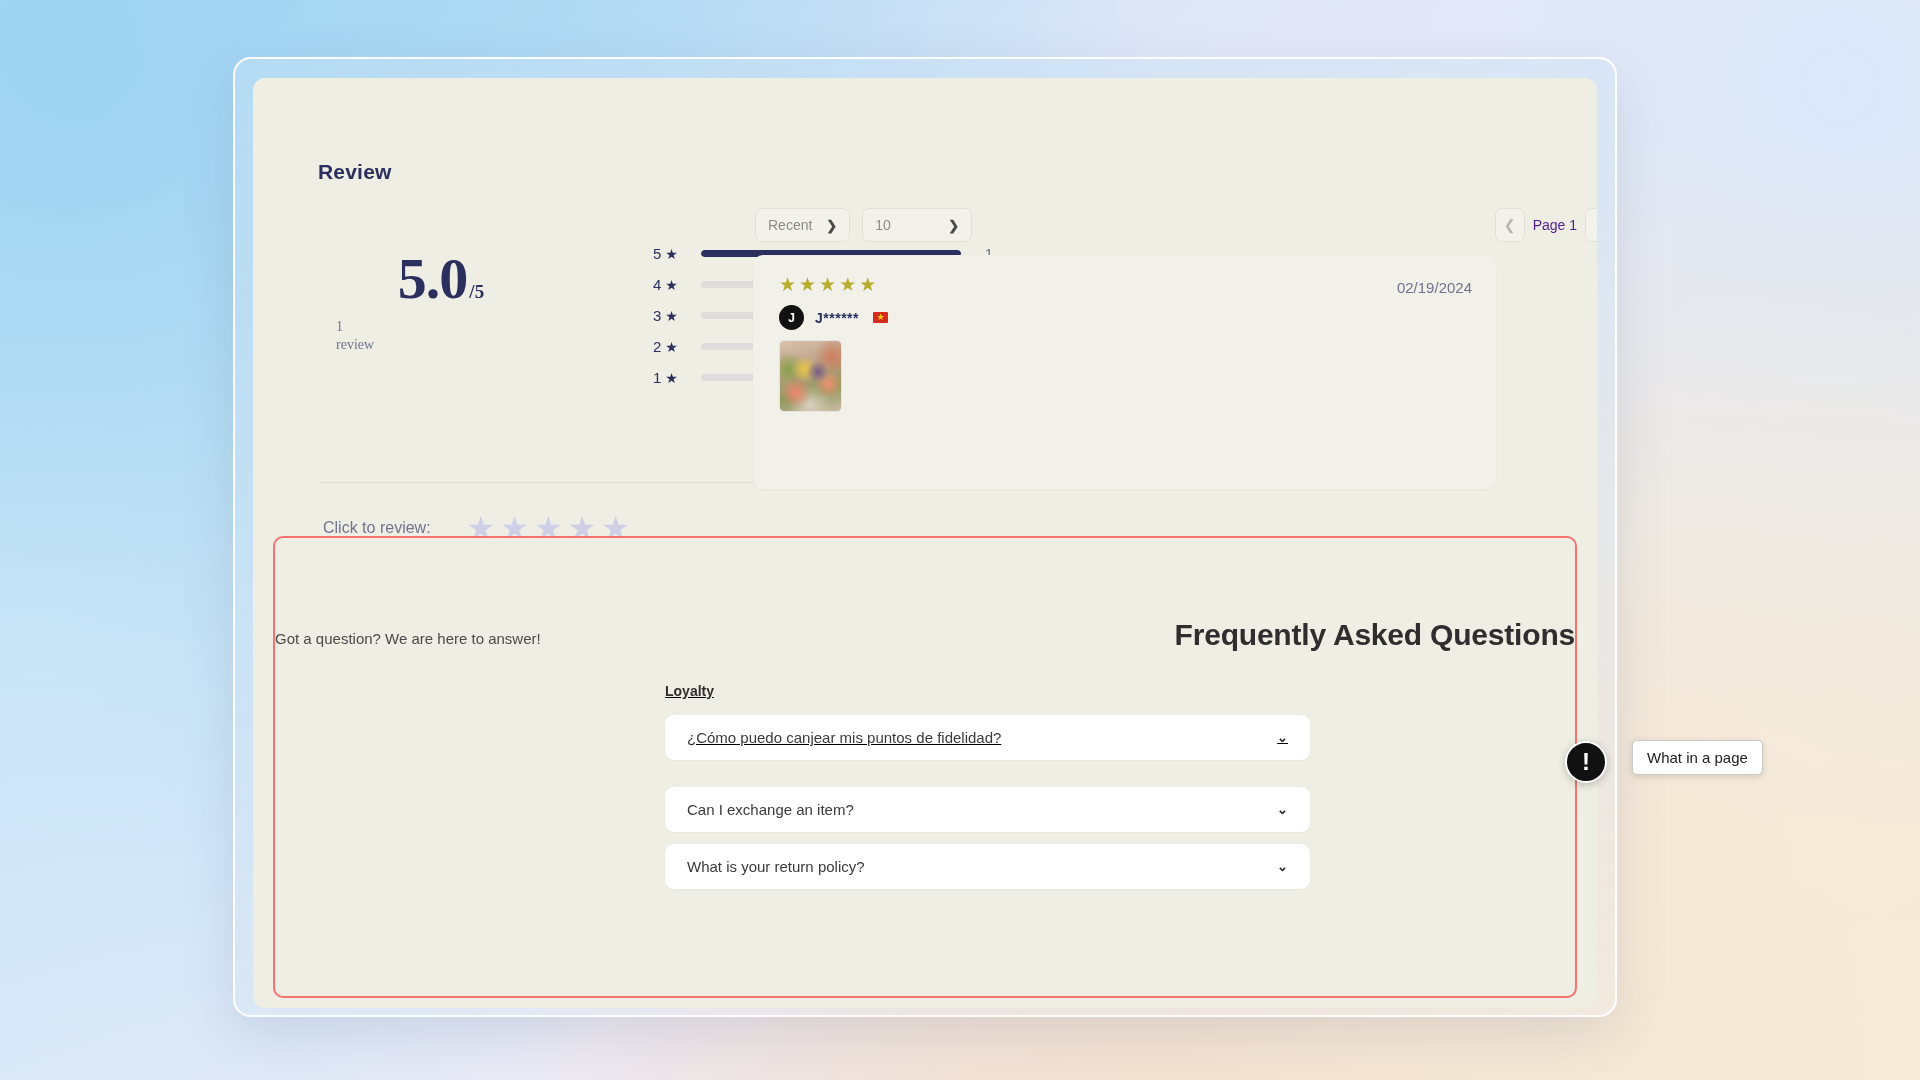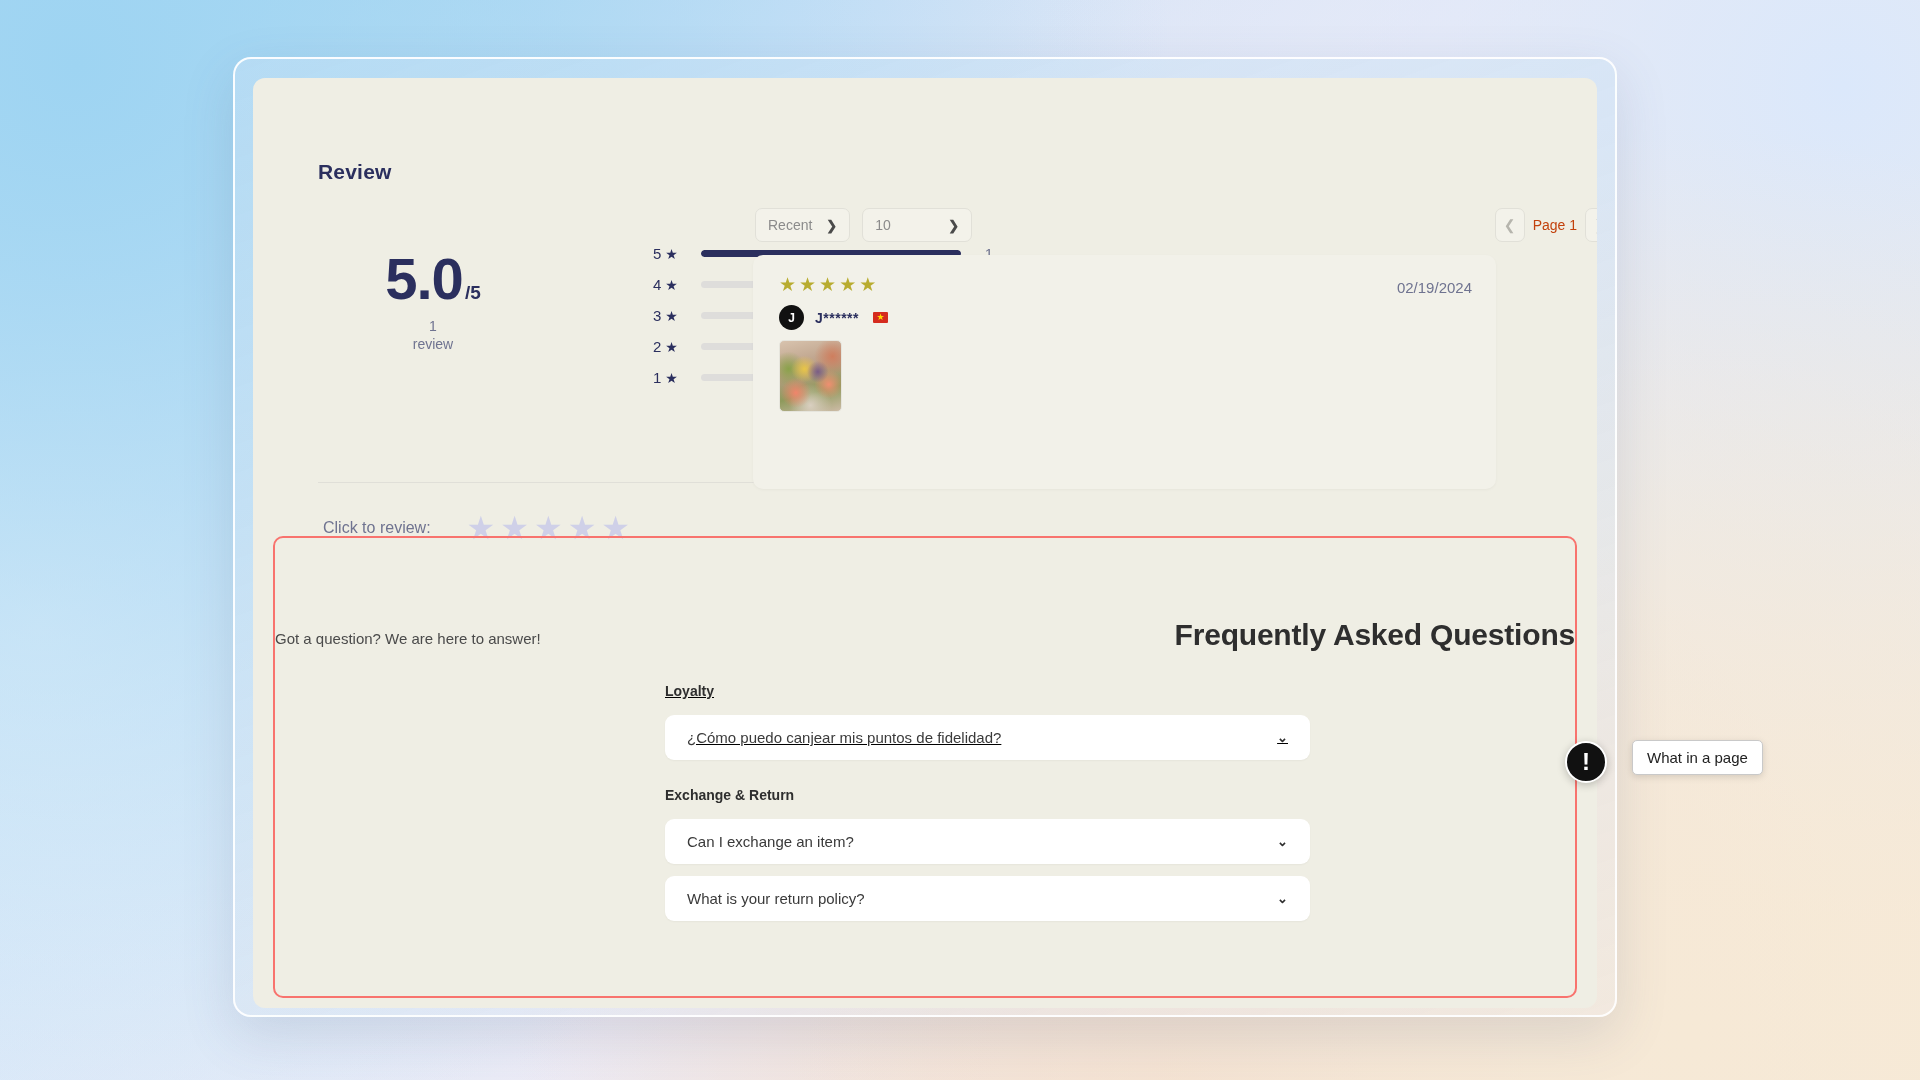--- a/index.html
+++ b/index.html
@@ -39,21 +39,21 @@
   }
 
   
   .review-section { position: absolute; left: 0; top: 0; width: 1480px; height: 440px; }
 
   .review-title {
     position: absolute; left: 65px; top: 82px;
     font-size: 21px; font-weight: 700; color: #2b2f5e; letter-spacing: .2px;
   }
 
-  .score-block { position: absolute; left: 75px; top: 172px; width: 210px; text-align: center; }
+  .score-block { position: absolute; left: 83px; top: 172px; width: 210px; text-align: left; font-family: Liberation Serif, serif; }
   .score-line { display: flex; align-items: baseline; justify-content: center; }
   .score-big { font-size: 58px; font-weight: 700; color: #2b2f5e; line-height: 1; letter-spacing: -1px; }
   .score-out { font-size: 19px; font-weight: 600; color: #2b2f5e; margin-left: 2px; }
   .score-count { font-size: 14px; color: #6f7390; margin-top: 10px; line-height: 1.25; }
 
   .bars { position: absolute; left: 400px; top: 160px; width: 340px; }
   .bar-row { display: flex; align-items: center; height: 31px; }
   .bar-label {
     width: 42px; font-size: 15px; color: #2b2f5e; font-weight: 500;
     display: flex; align-items: center; gap: 4px; justify-content: flex-start;
@@ -81,21 +81,21 @@
     padding: 0 12px; font-size: 14px; color: #8b8b8b; gap: 14px; cursor: pointer;
   }
   .select-pill.wide { min-width: 110px; }
   .chev-right { font-size: 13px; color: #4a4a4a; font-weight: 700; }
 
   .pager { position: absolute; right: 118px; top: 130px; display: flex; align-items: center; gap: 8px; }
   .pager-btn {
     width: 30px; height: 34px; border: 1px solid #e1e0d8; border-radius: 7px; background: #f3f2ea;
     display: flex; align-items: center; justify-content: center; color: #b6b5ad; font-size: 14px; cursor: pointer;
   }
-  .pager-label { font-size: 14px; color: #c2410c; }
+  .pager-label { font-size: 14px; color: #4c1d95; }
 
   
   .review-card {
     position: absolute; left: 500px; top: 177px; width: 743px; height: 234px;
     background: #f2f1e9; border-radius: 10px; box-shadow: 0 1px 3px rgba(0,0,0,.04);
   }
   .rc-stars { position: absolute; left: 26px; top: 20px; display: flex; gap: 3px; }
   .rc-star { color: #b8ac2f; font-size: 19px; line-height: 1; }
   .rc-date { position: absolute; right: 24px; top: 24px; font-size: 15px; color: #6f7390; }
   .rc-user { position: absolute; left: 26px; top: 50px; display: flex; align-items: center; gap: 11px; }
@@ -303,21 +303,20 @@
 
     <div class="faq-group g1">
       <div class="faq-cat">Loyalty</div>
       <div class="faq-item">
         <span class="faq-q">¿Cómo puedo canjear mis puntos de fidelidad?</span>
         <span class="chev-down">⌄</span>
       </div>
     </div>
 
     <div class="faq-group g2">
-      <div class="faq-cat">Exchange &amp; Return</div>
       <div class="faq-item">
         <span class="faq-q">Can I exchange an item?</span>
         <span class="chev-down">⌄</span>
       </div>
       <div class="faq-item">
         <span class="faq-q">What is your return policy?</span>
         <span class="chev-down">⌄</span>
       </div>
     </div>
   </div>

